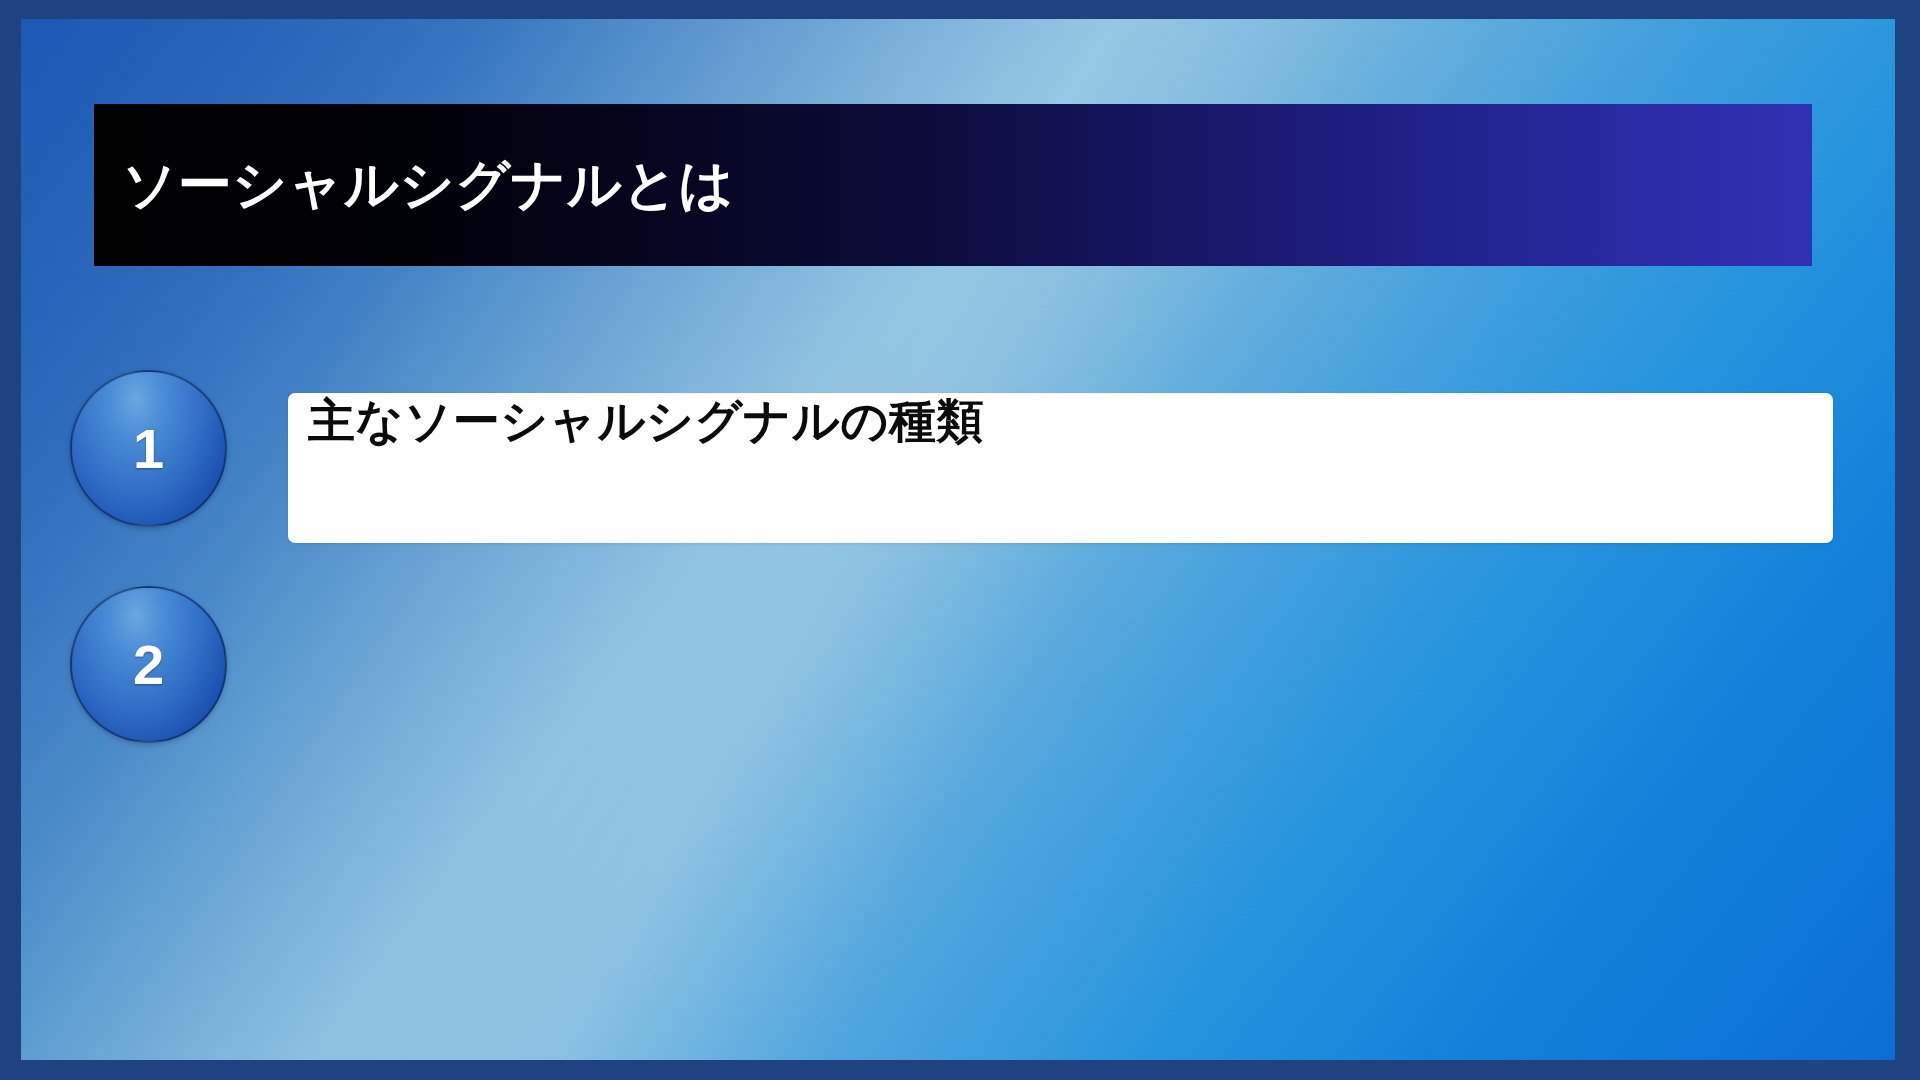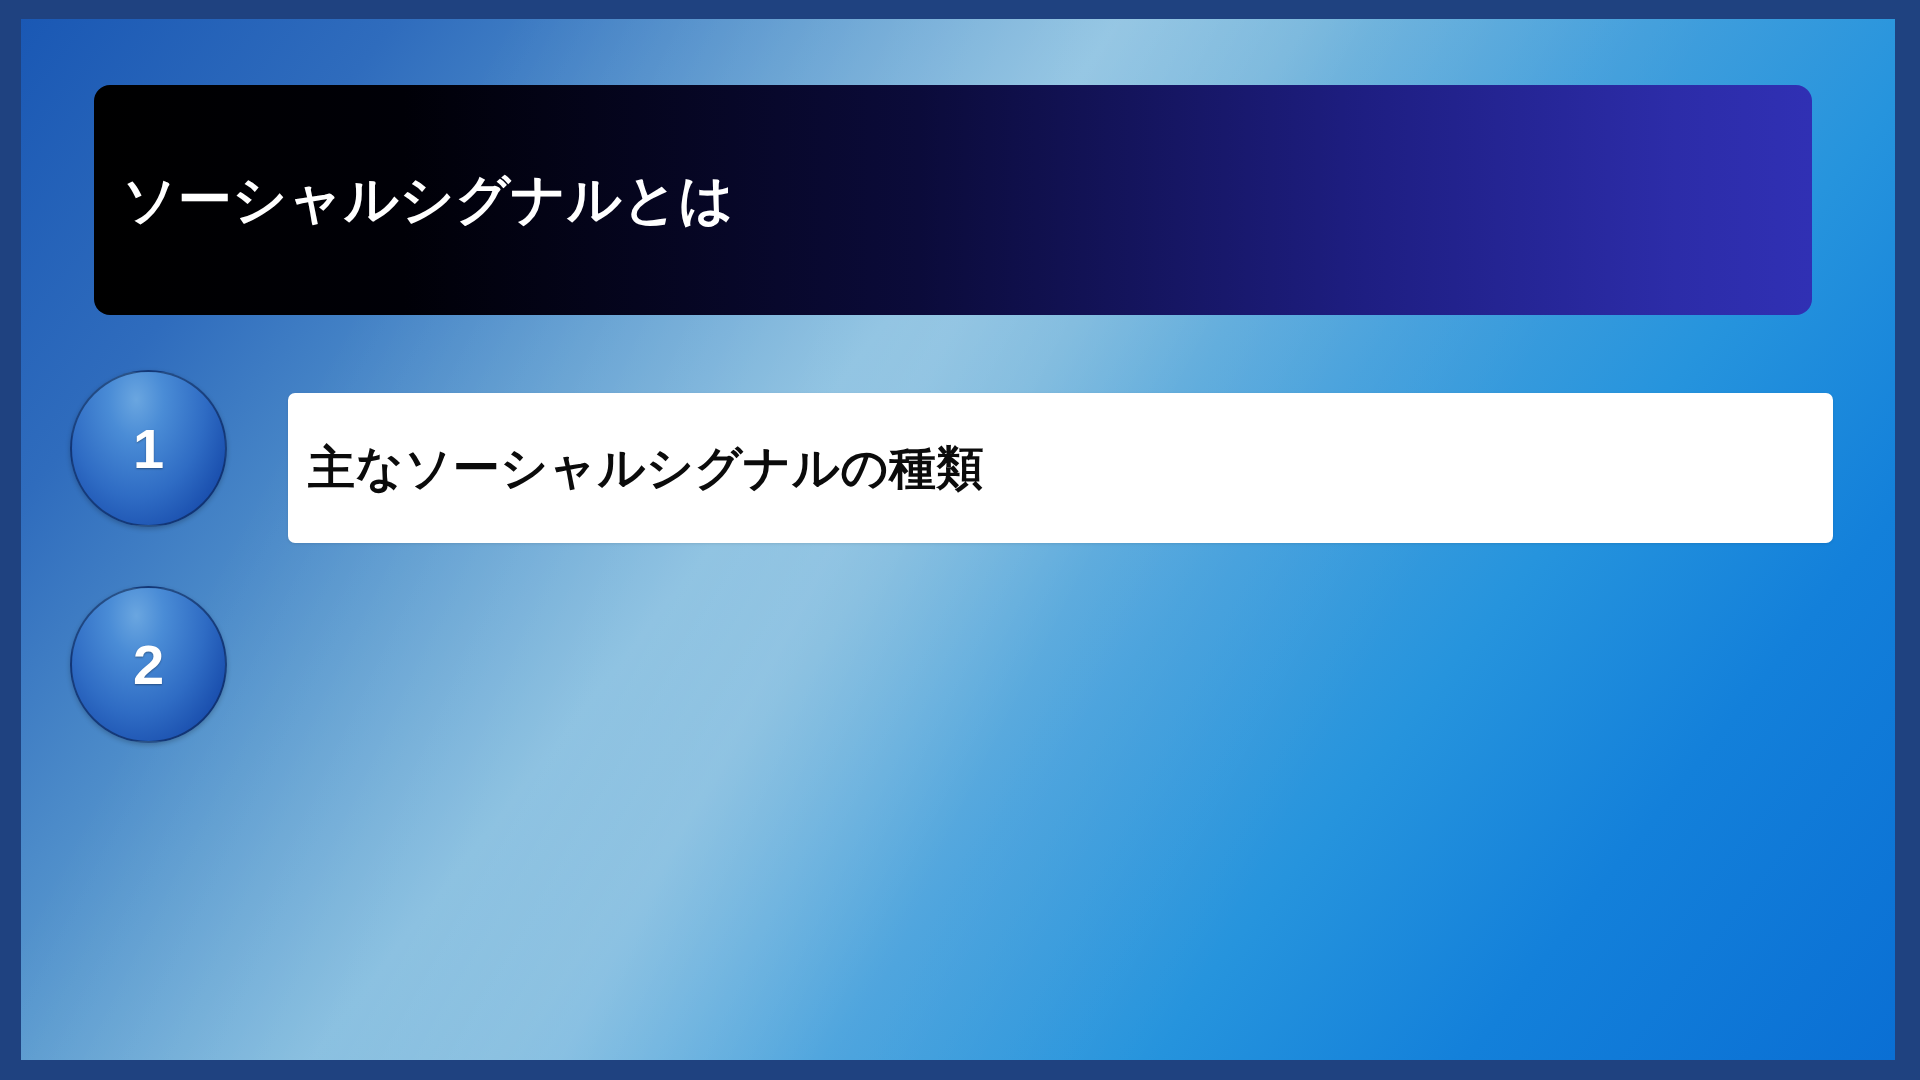--- a/index.html
+++ b/index.html
@@ -54,28 +54,27 @@
         rgba(255,255,255,0.22) 45%,
         rgba(255,255,255,0.06) 56%,
         rgba(255,255,255,0.00) 70%);
     pointer-events: none;
   }
 
   
   .title-bar {
     position: absolute;
     left: 73px;
-    top: 66px;
+    top: 85px;
     width: 1718px;
-    height: 230px;
+    height: 162px;
     background: linear-gradient(90deg, #000000 0%, #000007 18%, #0b0b3a 48%, #1e1e82 74%, #2c2ca8 92%, #3030b4 100%);
     z-index: 3;
     display: flex;
     align-items: center;
-    border-radius: 16px;
   }
 
   .title-text {
     color: #ffffff;
     font-size: 54px;
     font-weight: bold;
     letter-spacing: 0.5px;
     padding-left: 28px;
     line-height: 1.1;
     white-space: nowrap;
@@ -128,21 +127,20 @@
   .card {
     position: absolute;
     left: 267px;
     top: 19px;
     width: 1545px;
     height: 150px;
     background: #ffffff;
     border-radius: 7px;
     box-sizing: border-box;
     display: flex;
-    align-items: center;
     box-shadow: 0 1px 3px rgba(0,0,0,0.10);
   }
 
   .card-text {
     color: #0b0b0b;
     font-size: 47px;
     font-weight: bold;
     padding-left: 20px;
     letter-spacing: 0.5px;
     white-space: nowrap;

